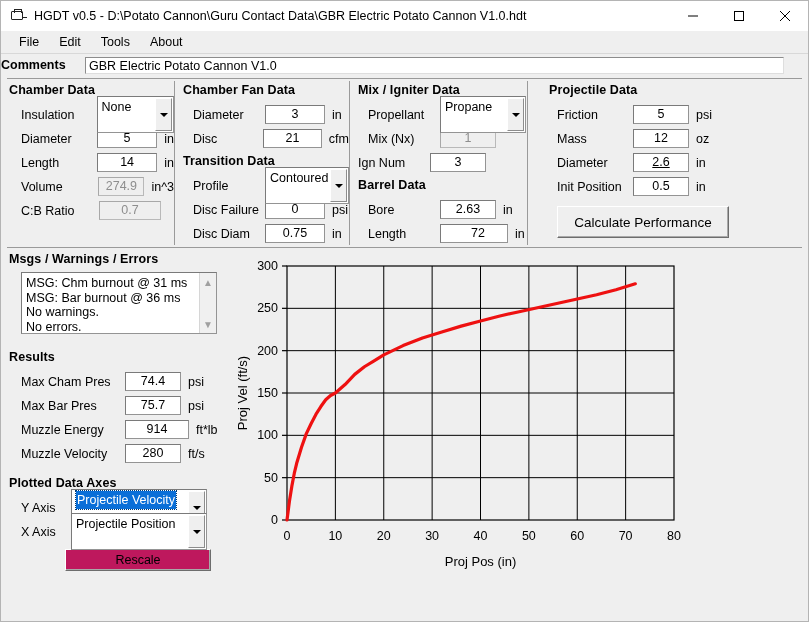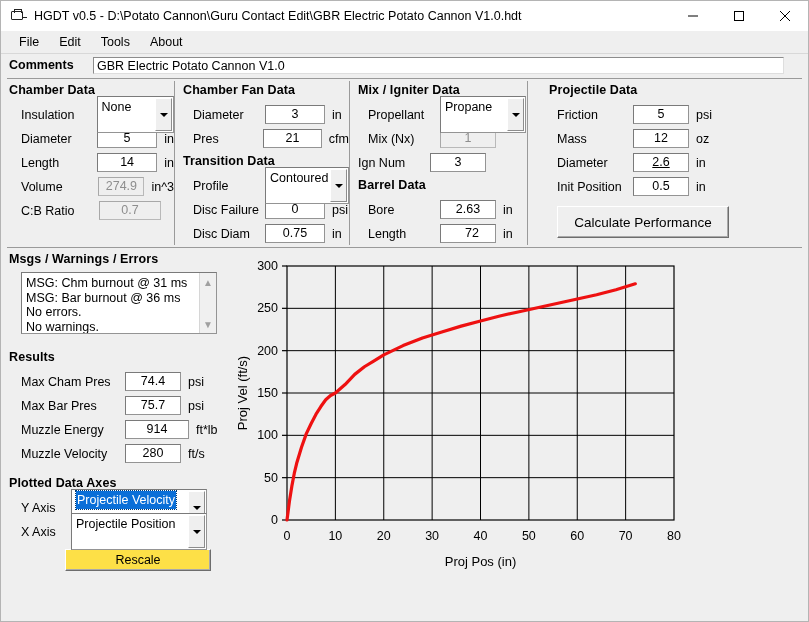--- a/index.html
+++ b/index.html
@@ -22,21 +22,21 @@
   .wbtns{position:absolute;right:0;top:0;height:30px;display:flex;}
   .wbtn{width:46px;height:30px;display:flex;align-items:center;justify-content:center;}
   .wbtn svg{display:block;}
 
   
   .menubar{height:22px;background:#efefef;display:flex;align-items:center;padding-left:8px;gap:0px;}
   .menu-item{padding:2px 10px;font-size:12.5px;color:#000;white-space:nowrap;}
 
   
   .comments-row{height:22px;background:#efefef;display:flex;align-items:center;border-top:1px solid #d8d8d8;}
-  .comments-label{font-weight:bold;font-size:12.5px;margin-left:8px;width:84px;}
+  .comments-label{font-weight:bold;font-size:12.5px;width:84px;}
   .comments-input{flex:1;height:17px;margin-right:24px;background:#fff;border:1px solid #8c8c8c;
      border-right-color:#dedede;border-bottom-color:#dedede;font-size:12.5px;line-height:17px;padding-left:3px;
      box-sizing:border-box;white-space:nowrap;overflow:hidden;}
 
   .hsep{height:1px;background:#9a9a9a;margin:2px 6px 0 6px;}
 
   
   .top-area{position:relative;height:168px;}
   .grp{position:absolute;}
   .grp-title{font-weight:bold;font-size:12.5px;margin-bottom:6px;letter-spacing:.1px;}
@@ -66,41 +66,41 @@
 
   
   .lower{position:relative;}
   .msgbox{background:#fff;border:1px solid #949494;border-top-color:#7a7a7a;border-left-color:#7a7a7a;
       box-sizing:border-box;position:relative;overflow:hidden;}
   .msgbox .lines{padding:3px 4px;font-size:12.5px;line-height:14.5px;}
   .sbar{position:absolute;right:0;top:0;bottom:0;width:16px;background:#f0f0f0;border-left:1px solid #d6d6d6;}
   .sbar .ar{position:absolute;left:0;right:0;height:16px;display:flex;align-items:center;justify-content:center;color:#a0a0a0;font-size:10px;}
   .sbar .up{top:1px;} .sbar .dn{bottom:1px;}
 
-  .rescale{background:#fde047;border:1px solid #fff;border-right-color:#6d6d6d;border-bottom-color:#6d6d6d;
+  .rescale{background:#be185d;border:1px solid #fff;border-right-color:#6d6d6d;border-bottom-color:#6d6d6d;
       box-shadow:inset -1px -1px 0 #a9a9a9;display:flex;align-items:center;justify-content:center;font-size:12.5px;box-sizing:border-box;}
 
   .sel-combo .ctext{background:#0a6fd8;color:#fff;padding:0 1px;outline:1px dotted #003a73;}
 
   
   .chartwrap{position:absolute;}
   svg text{font-family:"Liberation Sans", sans-serif;}
 </style>
 </head>
 <body>
 
 <div class="win">
 
   <div class="titlebar">
     <div class="title-icon">
       <div class="f2"></div>
         <div class="f1"></div>
         <div class="f3"></div>
     </div>
-    <div class="title-text">HGDT v0.5 - D:\Potato Cannon\Guru Contact Edit\GBR Electric Potato Cannon V1.0.hdt</div>
+    <div class="title-text">HGDT v0.5 - D:\Potato Cannon\Guru Contact Data\GBR Electric Potato Cannon V1.0.hdt</div>
     <div class="wbtns">
       <div class="wbtn">
         <svg width="12" height="12" viewBox="0 0 12 12">
             <line x1="1" y1="6" x2="11" y2="6" stroke="#000" stroke-width="1"></line>
           </svg>
       </div>
       <div class="wbtn">
         <svg width="12" height="12" viewBox="0 0 12 12">
             <rect x="1.5" y="1.5" width="9" height="9" fill="none" stroke="#000" stroke-width="1"></rect>
           </svg>
@@ -173,21 +173,21 @@
     <div class="grp" style="left:182px;top:4px;width:166px;">
       <div class="grp-title">Chamber Fan Data</div>
 
       <div class="fr">
         <div class="fl" style="width:72px;margin-left:10px;">Diameter</div>
         <div class="fld" style="width:60px;">3</div>
         <div class="unit">in</div>
       </div>
 
       <div class="fr">
-        <div class="fl" style="width:72px;margin-left:10px;">Pres</div>
+        <div class="fl" style="width:72px;margin-left:10px;">Disc</div>
         <div class="fld" style="width:60px;">21</div>
         <div class="unit">cfm</div>
       </div>
 
       <div class="grp-title" style="margin-top:4px;">Transition Data</div>
 
       <div class="fr">
         <div class="fl" style="width:72px;margin-left:10px;">Profile</div>
         <div class="combo" style="width:84px;">
           <div class="ctext">Contoured</div>
@@ -236,21 +236,21 @@
       <div class="grp-title" style="margin-top:4px;">Barrel Data</div>
 
       <div class="fr">
         <div class="fl" style="width:72px;margin-left:10px;">Bore</div>
         <div class="fld" style="width:56px;">2.63</div>
         <div class="unit">in</div>
       </div>
 
       <div class="fr">
         <div class="fl" style="width:72px;margin-left:10px;">Length</div>
-        <div class="fld" style="width:56px;padding-left:8px;">72</div>
+        <div class="fld" style="width:68px;padding-left:8px;">72</div>
         <div class="unit">in</div>
       </div>
     </div>
 
     <div class="grp" style="left:548px;top:4px;width:268px;">
       <div class="grp-title">Projectile Data</div>
 
       <div class="fr">
         <div class="fl" style="width:76px;margin-left:8px;">Friction</div>
         <div class="fld" style="width:56px;">5</div>
@@ -282,22 +282,22 @@
   <div class="hsep" style="margin-top:0;"></div>
 
   <div class="lower">
 
     <div style="position:absolute;left:8px;top:4px;width:200px;">
       <div class="grp-title">Msgs / Warnings / Errors</div>
       <div class="msgbox" style="width:196px;height:62px;margin-left:12px;">
         <div class="lines">
           <div>MSG: Chm burnout @ 31 ms</div>
           <div>MSG: Bar burnout @ 36 ms</div>
+          <div>No warnings.</div>
           <div>No errors.</div>
-          <div>No warnings.</div>
         </div>
         <div class="sbar">
           <div class="ar up">▲</div>
           <div class="ar dn">▼</div>
         </div>
       </div>
     </div>
 
     <div style="position:absolute;left:8px;top:102px;width:212px;">
       <div class="grp-title">Results</div>

